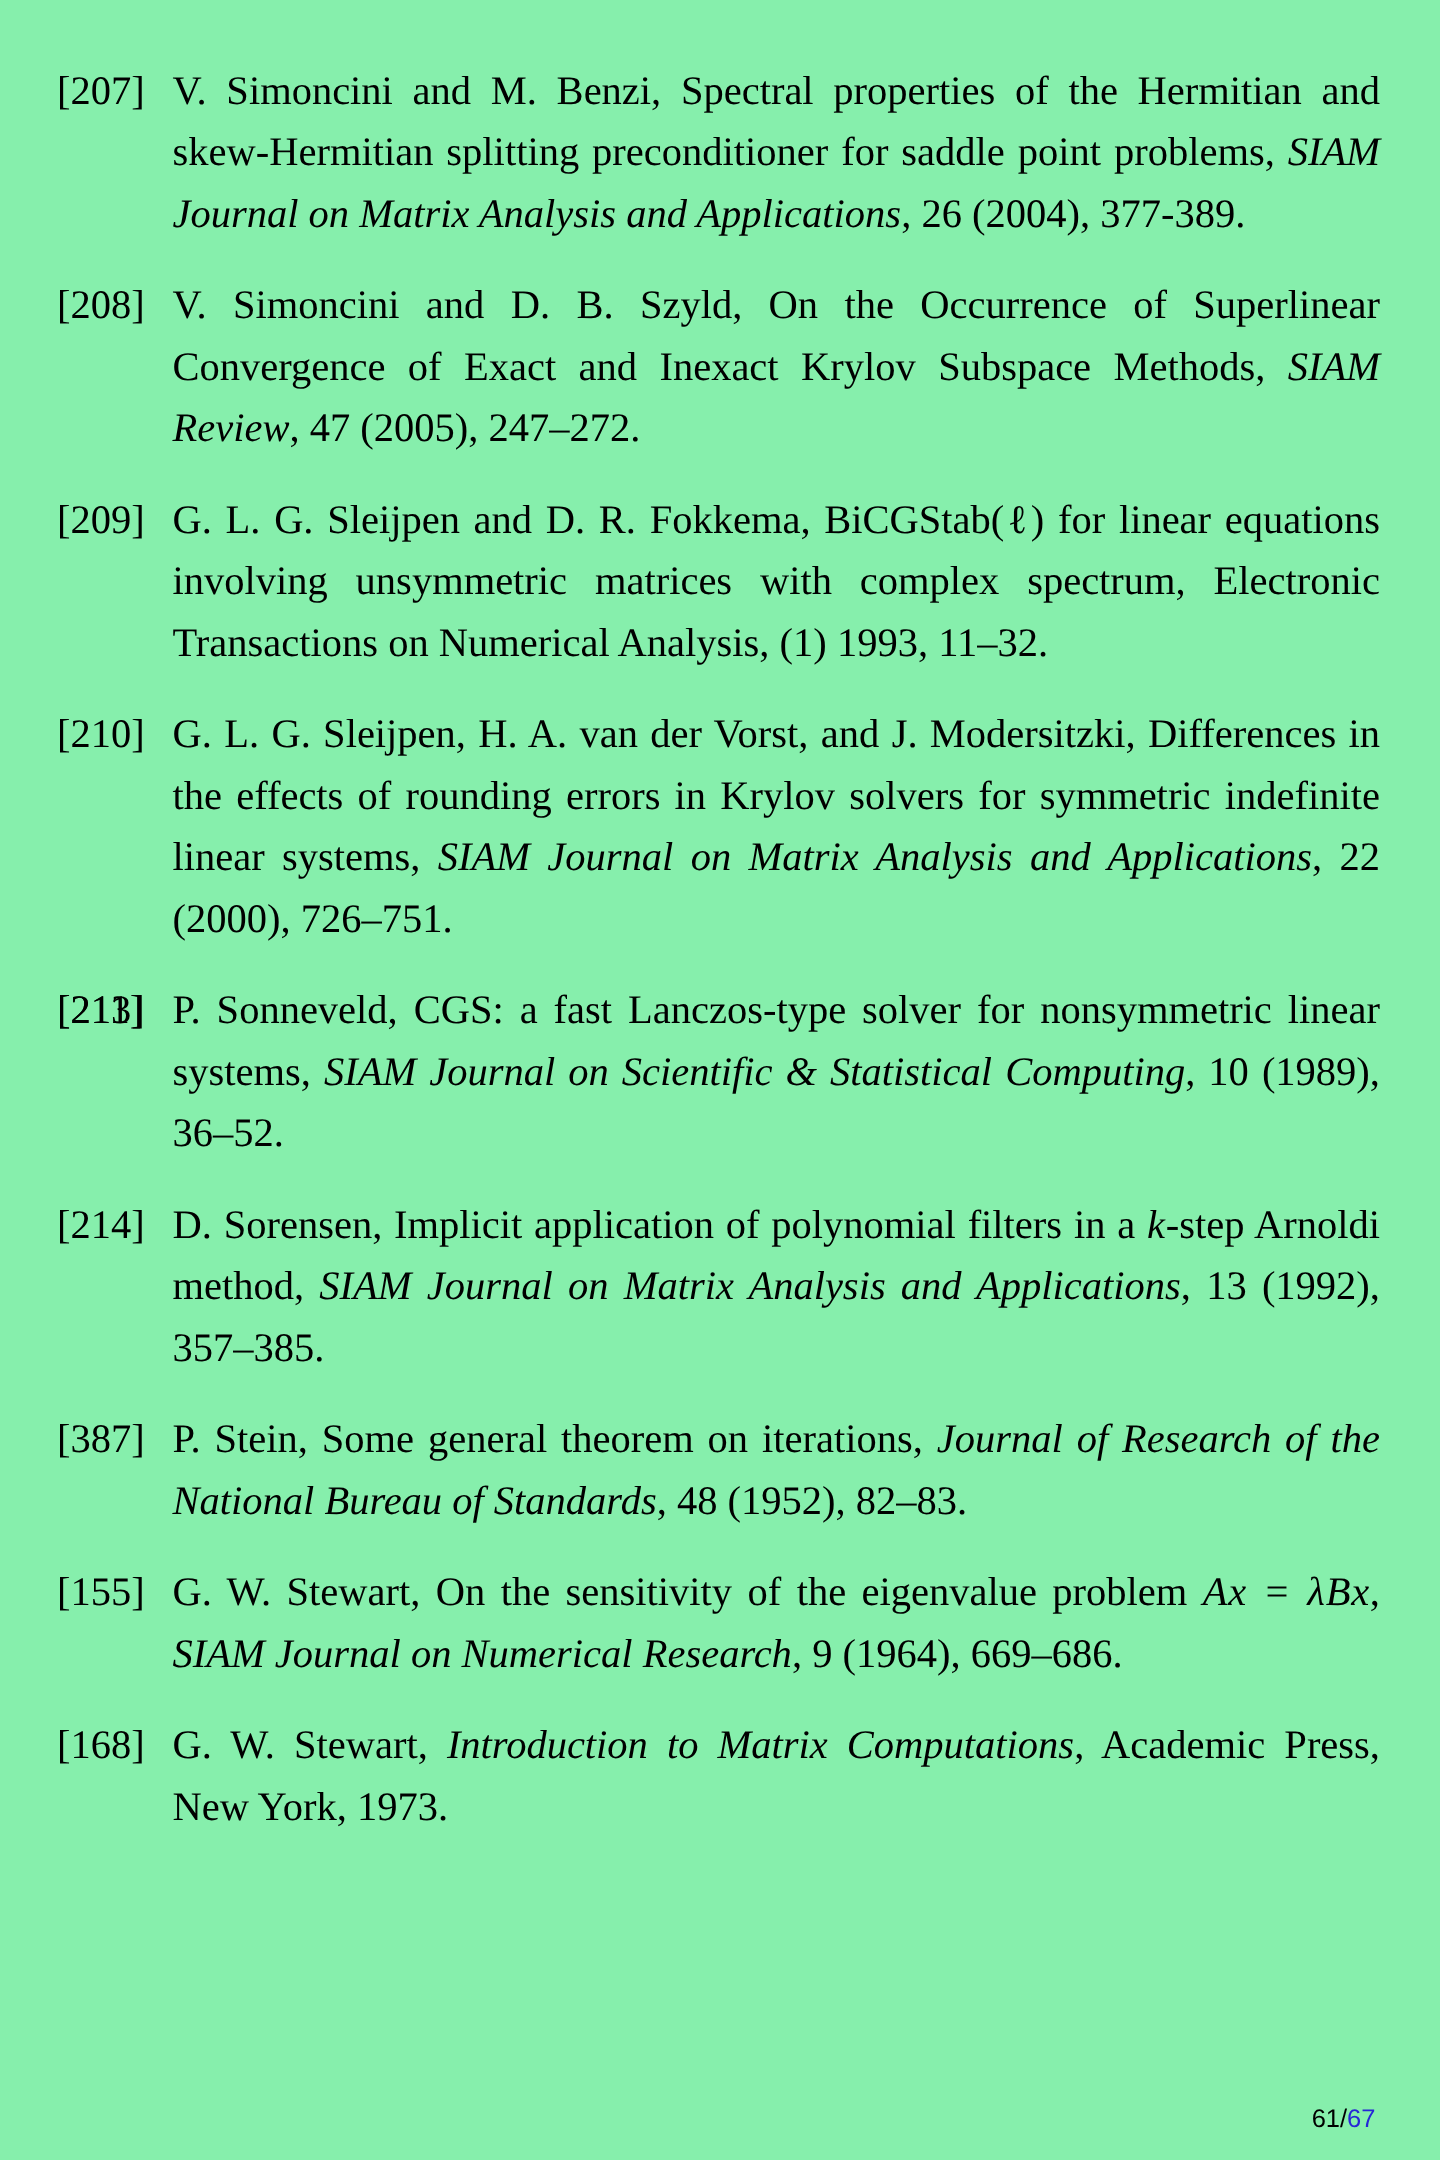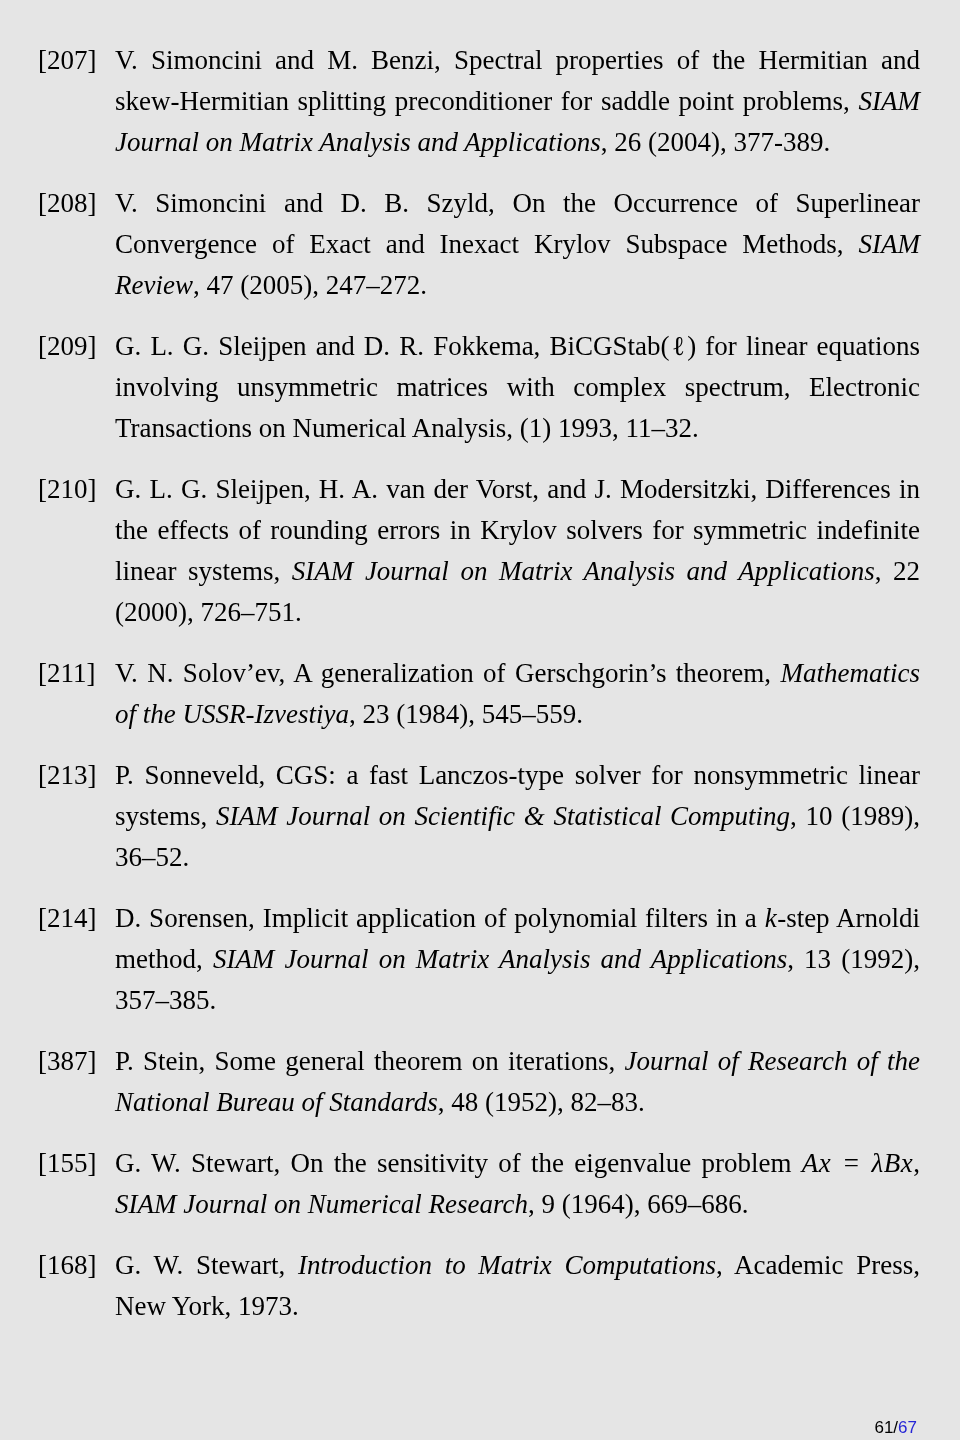--- a/index.html
+++ b/index.html
@@ -4,21 +4,21 @@
 <style>
   html, body {
     margin: 0;
     padding: 0;
     background: #ffffff;
   }
   .page {
     position: relative;
     width: 960px;
     height: 1440px;
-    background: #e5e5e5;
+    background: #86efac;
     overflow: hidden;
     font-family: "Liberation Serif", serif;
   }
   .refs {
     box-sizing: border-box;
     padding: 40px 40px 0 38px;
     font-size: 27px;
     line-height: 41px;
     color: #000000;
     text-align: justify;
@@ -35,41 +35,41 @@
   }
   .seg-italic {
     font-style: italic;
   }
   .seg-math {
     font-style: italic;
     letter-spacing: 0.5px;
   }
   .footer {
     position: absolute;
-    bottom: 4px;
+    bottom: 19px;
     right: 43px;
     font-family: "Liberation Sans", sans-serif;
     font-size: 17px;
     line-height: 1;
     color: #000000;
   }
   .footer .total {
     color: #2626d6;
   }
 </style>
 </head>
 <body>
 
 <div class="page">
   <main class="refs" id="refs">
       <div class="ref"><span class="ref-label">[207]</span><span class="ref-text"><span class="seg-normal">V. Simoncini and M. Benzi, Spectral properties of the Hermitian and skew-Hermitian splitting preconditioner for saddle point problems, </span><span class="seg-italic">SIAM Journal on Matrix Analysis and Applications</span><span class="seg-normal">, 26 (2004), 377-389.</span></span></div>
       <div class="ref"><span class="ref-label">[208]</span><span class="ref-text"><span class="seg-normal">V. Simoncini and D. B. Szyld, On the Occurrence of Superlinear Convergence of Exact and Inexact Krylov Subspace Methods, </span><span class="seg-italic">SIAM Review</span><span class="seg-normal">, 47 (2005), 247–272.</span></span></div>
       <div class="ref"><span class="ref-label">[209]</span><span class="ref-text"><span class="seg-normal">G. L. G. Sleijpen and D. R. Fokkema, BiCGStab(ℓ) for linear equations involving unsymmetric matrices with complex spectrum, Electronic Transactions on Numerical Analysis, (1) 1993, 11–32.</span></span></div>
       <div class="ref"><span class="ref-label">[210]</span><span class="ref-text"><span class="seg-normal">G. L. G. Sleijpen, H. A. van der Vorst, and J. Modersitzki, Differences in the effects of rounding errors in Krylov solvers for symmetric indefinite linear systems, </span><span class="seg-italic">SIAM Journal on Matrix Analysis and Applications</span><span class="seg-normal">, 22 (2000), 726–751.</span></span></div>
-      <div class="ref"><span class="ref-label">[211]</span><span class="ref-text"><span class="seg-normal">V. N. Solov’ev, A generalization of Gerschgorin’s theorem, </span><span class="seg-italic">Mathematics of the USSR-Izvestiya</span><span class="seg-normal">, 23 (1984), 545–559.</span></span></div>
+      <div class="ref"><span class="ref-label">[211]</span></div>
       <div class="ref"><span class="ref-label">[213]</span><span class="ref-text"><span class="seg-normal">P. Sonneveld, CGS: a fast Lanczos-type solver for nonsymmetric linear systems, </span><span class="seg-italic">SIAM Journal on Scientific &amp; Statistical Computing</span><span class="seg-normal">, 10 (1989), 36–52.</span></span></div>
       <div class="ref"><span class="ref-label">[214]</span><span class="ref-text"><span class="seg-normal">D. Sorensen, Implicit application of polynomial filters in a </span><span class="seg-math">k</span><span class="seg-normal">-step Arnoldi method, </span><span class="seg-italic">SIAM Journal on Matrix Analysis and Applications</span><span class="seg-normal">, 13 (1992), 357–385.</span></span></div>
       <div class="ref"><span class="ref-label">[387]</span><span class="ref-text"><span class="seg-normal">P. Stein, Some general theorem on iterations, </span><span class="seg-italic">Journal of Research of the National Bureau of Standards</span><span class="seg-normal">, 48 (1952), 82–83.</span></span></div>
       <div class="ref"><span class="ref-label">[155]</span><span class="ref-text"><span class="seg-normal">G. W. Stewart, On the sensitivity of the eigenvalue problem </span><span class="seg-math">Ax = λBx</span><span class="seg-normal">, </span><span class="seg-italic">SIAM Journal on Numerical Research</span><span class="seg-normal">, 9 (1964), 669–686.</span></span></div>
       <div class="ref"><span class="ref-label">[168]</span><span class="ref-text"><span class="seg-normal">G. W. Stewart, </span><span class="seg-italic">Introduction to Matrix Computations</span><span class="seg-normal">, Academic Press, New York, 1973.</span></span></div>
     </main>
   <div class="footer"><span>61</span><span>/</span><span class="total">67</span></div>
 </div>
 
 </body></html>

